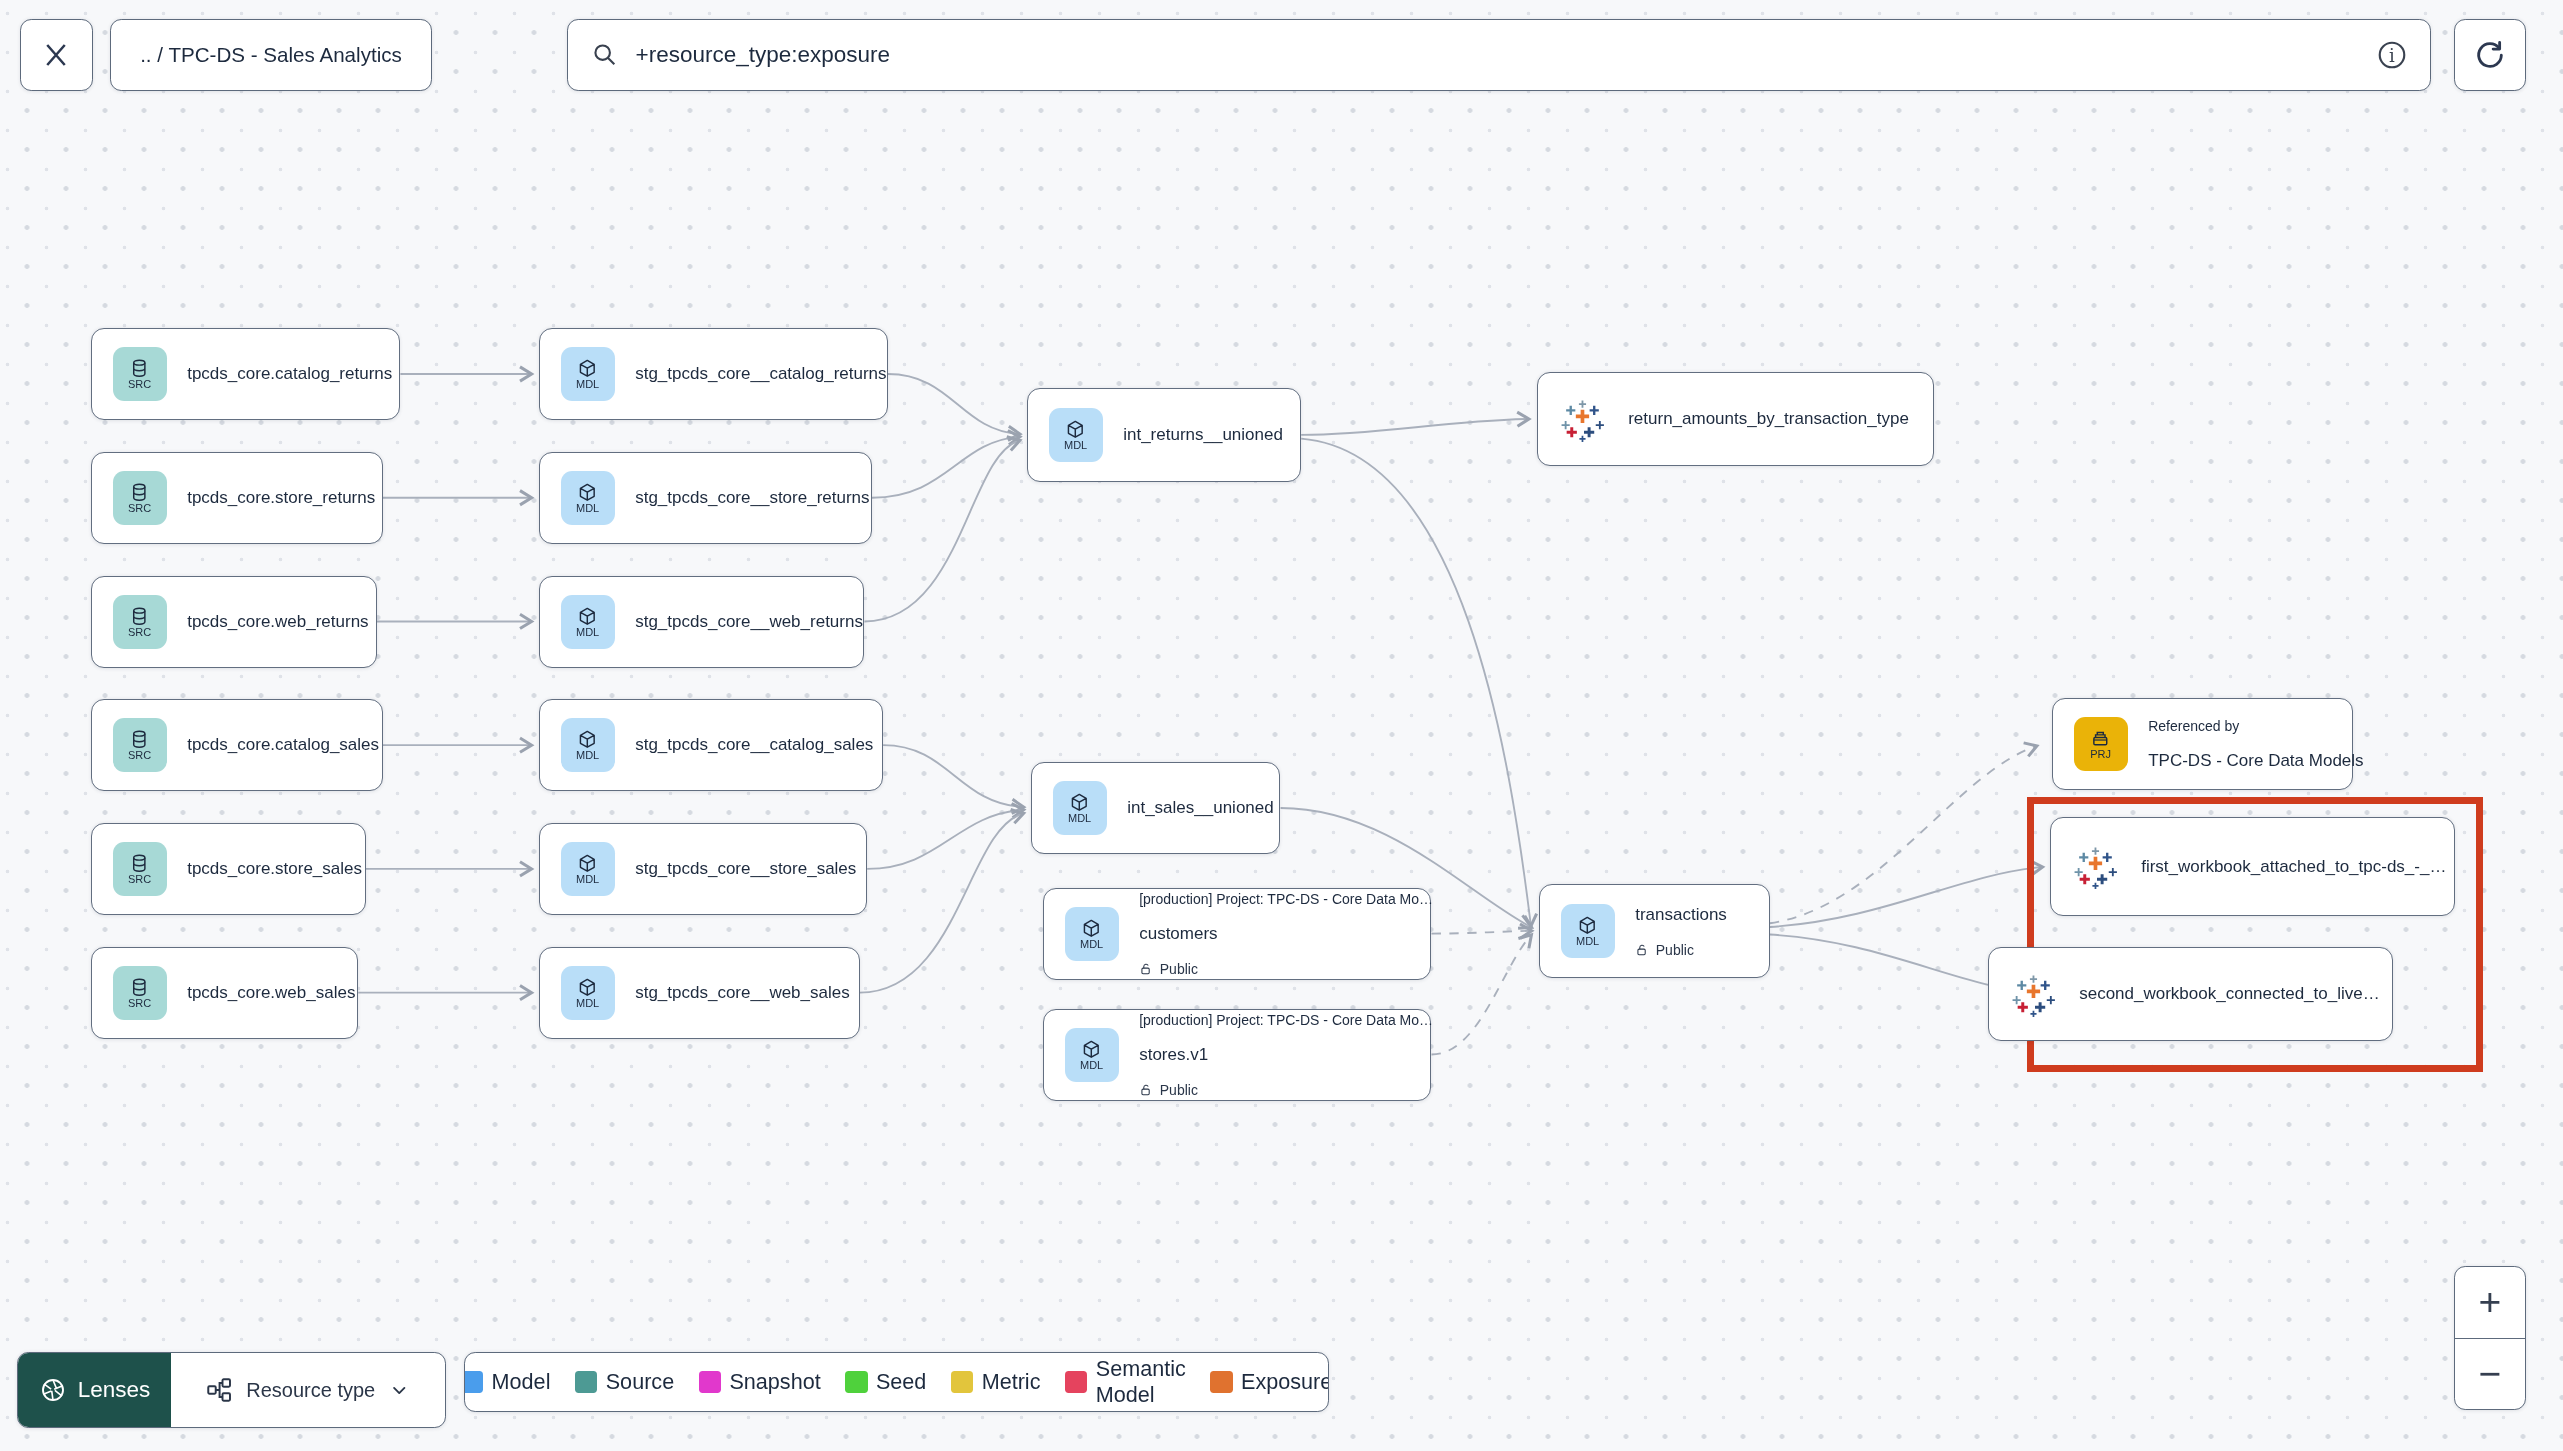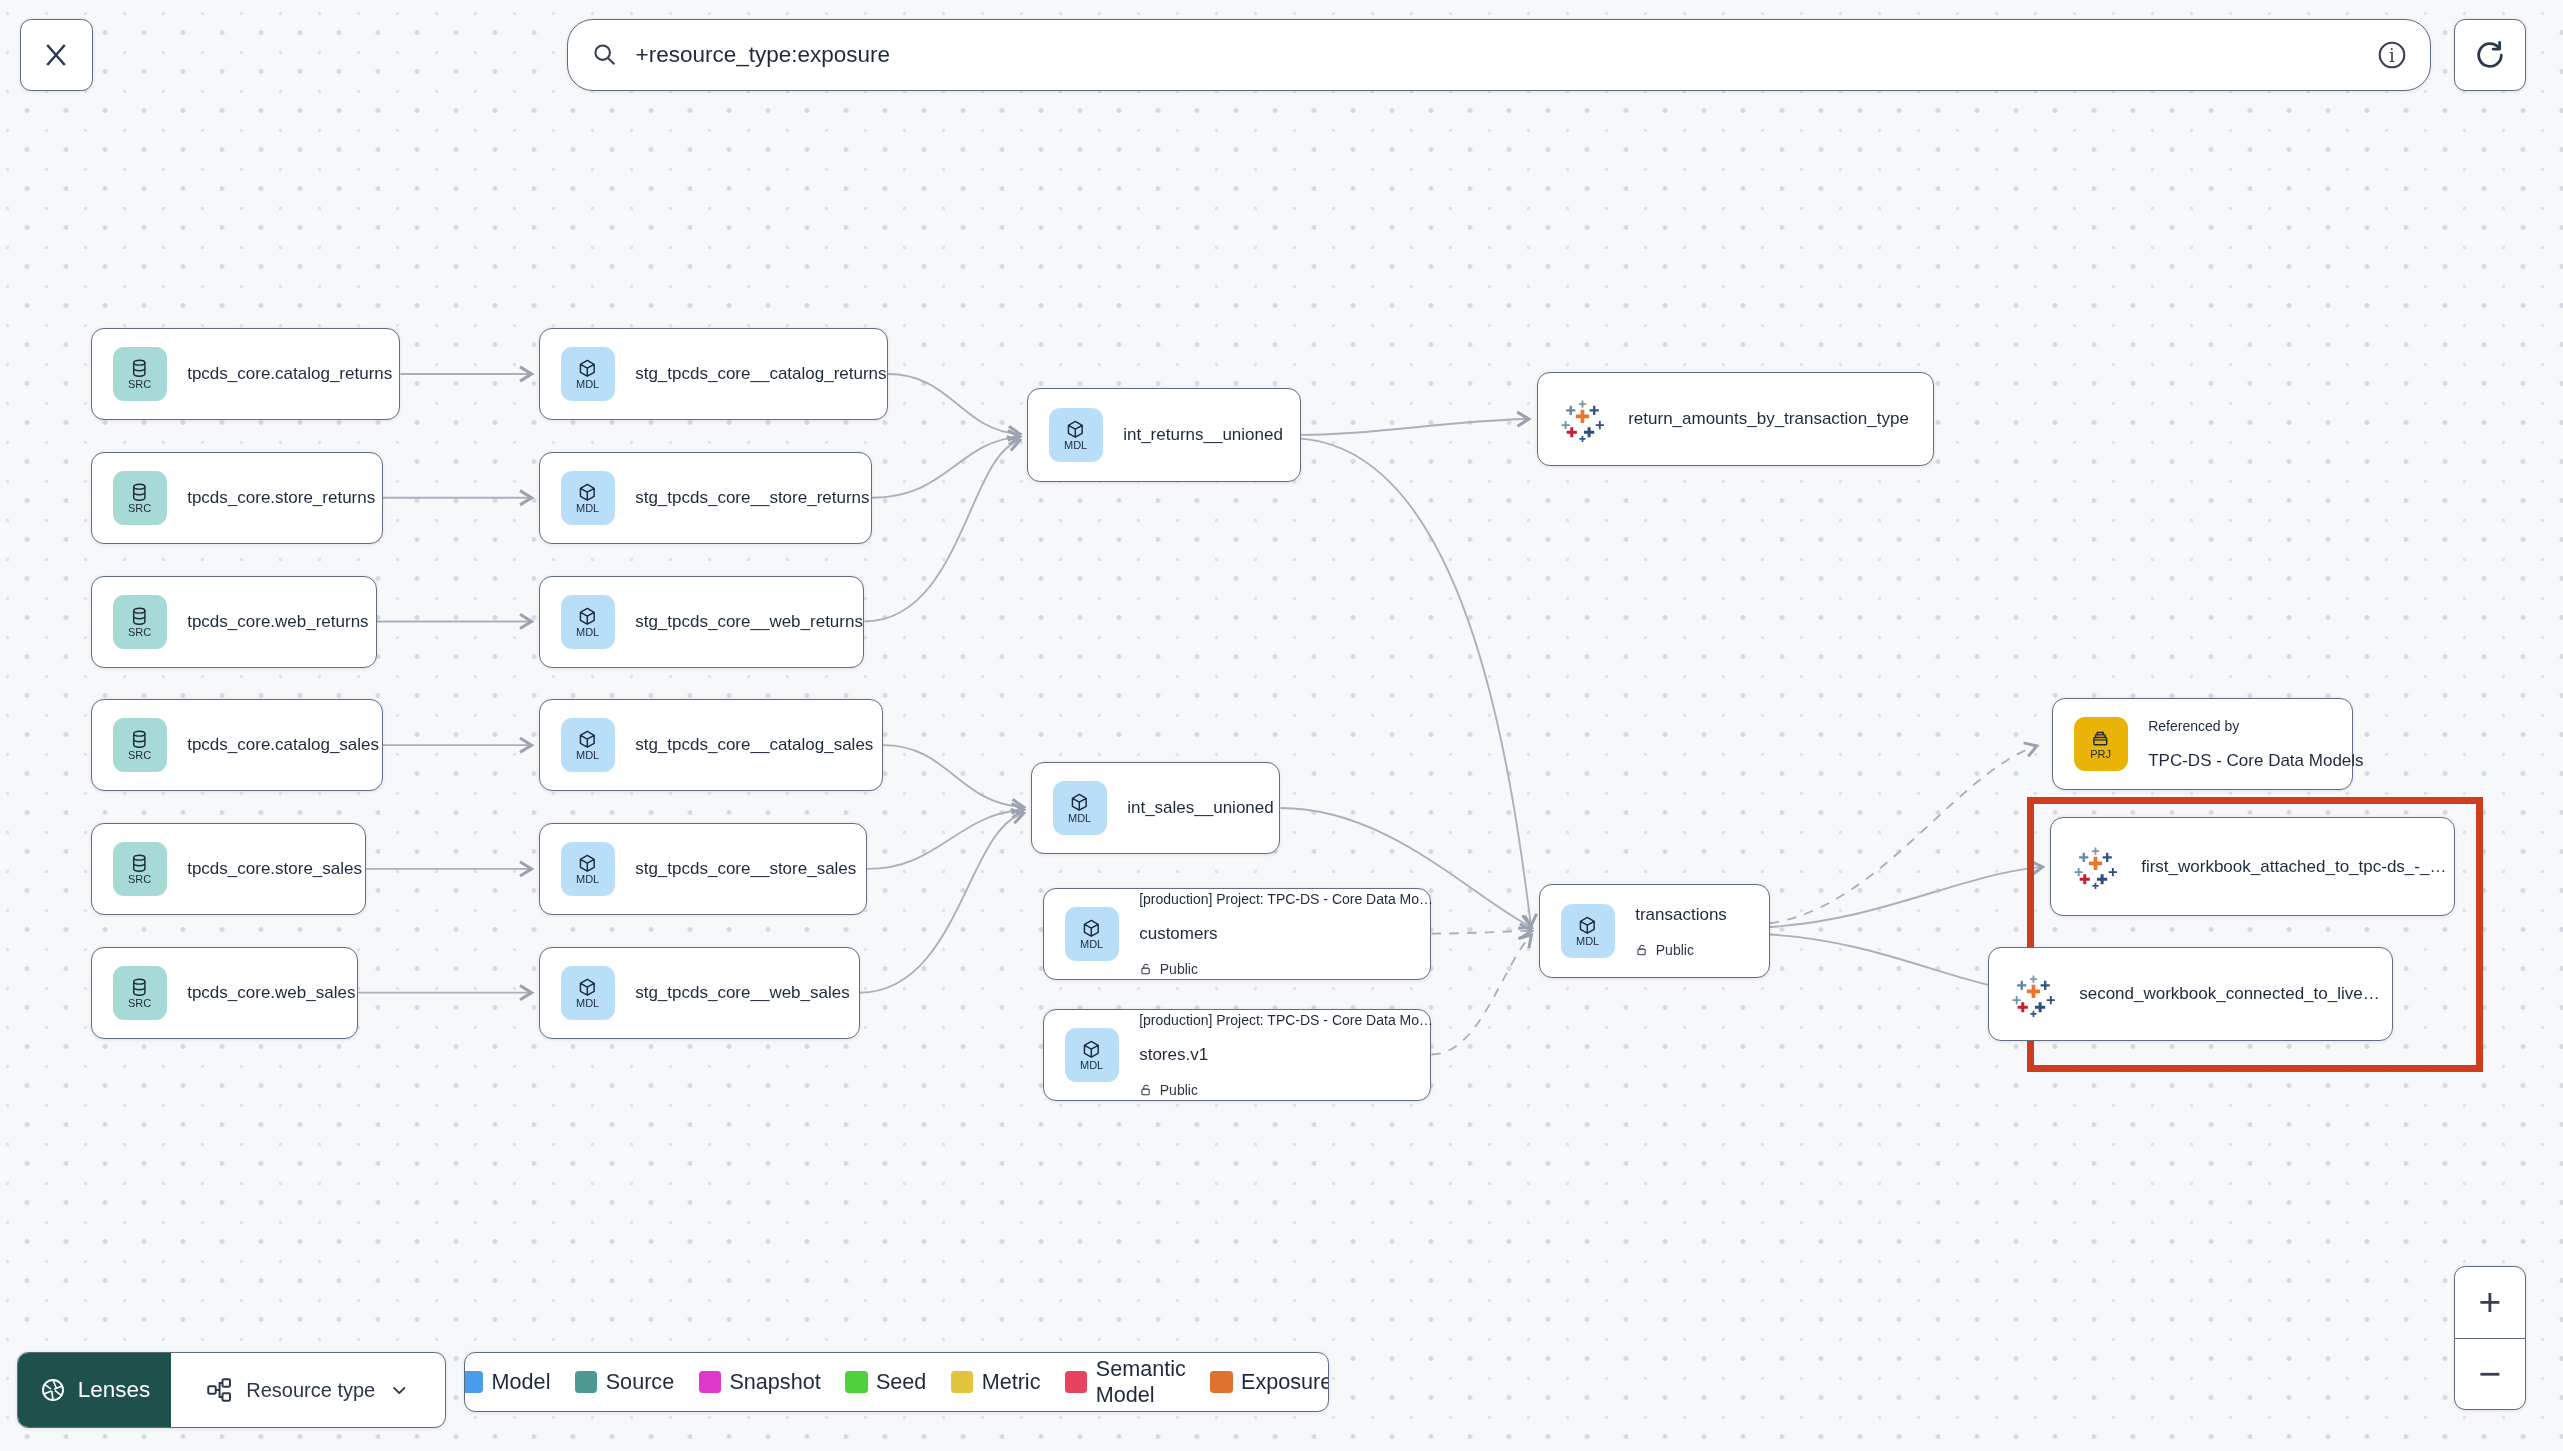--- a/index.html
+++ b/index.html
@@ -11,21 +11,21 @@
       radial-gradient(circle,#dfe2e8 1.5px,rgba(0,0,0,0) 2.1px);
     background-size:39px 39px,39px 39px;
     background-position:7.5px 13px,27px 33px;}
   
   .tbtn{position:absolute;background:#fff;border:1.9px solid #5d6a7c;border-radius:11.2px;
     box-shadow:0 0.9px 3.7px rgba(25,39,59,.10);display:flex;align-items:center;justify-content:center;
     box-sizing:border-box;cursor:pointer;}
   #close-btn{left:19.7px;top:19px;width:73px;height:72px;}
   #breadcrumb{left:110px;top:19px;width:322px;height:72px;font-size:20.6px;}
   #searchbar{left:567px;top:19px;width:1864px;height:72px;justify-content:space-between;
-    padding:0 22.5px;gap:15px;cursor:text;border-radius:26px;}
+    padding:0 22.5px;gap:15px;cursor:text;}
   #searchbar input{flex:1;border:none;outline:none;font-size:22.5px;color:#1d2a3e;
     font-family:"Liberation Sans",sans-serif;background:transparent;}
   #refresh-btn{left:2454px;top:19px;width:72px;height:72px;}
   .icn{flex:none;display:block;}
   
   .node{position:absolute;background:#fff;border:1.9px solid #626e80;border-radius:13px;
     box-sizing:border-box;display:flex;align-items:center;gap:20.6px;padding:0 20.6px;
     box-shadow:0 0.9px 3.7px rgba(25,39,59,.10);z-index:3;cursor:pointer;}
   .badge{width:54px;height:54px;border-radius:11.2px;flex:none;display:flex;flex-direction:column;
     align-items:center;justify-content:center;gap:0.9px;}
@@ -99,20 +99,23 @@
   </svg>
 
   <div id="highlight-box"></div>
 
   <div class="tbtn" id="close-btn">
     <svg class="icn" width="30" height="30" viewBox="0 0 24 24">
       <path d="M5 4 L19 20 M19 4 L5 20" stroke="#2c3850" stroke-width="2" fill="none"></path>
     </svg>
   </div>
 
+  <div class="tbtn" id="breadcrumb">
+    <span>.. / TPC-DS - Sales Analytics</span>
+  </div>
 
   <div class="tbtn" id="searchbar">
     <svg class="icn" width="28" height="28" viewBox="0 0 24 24">
       <circle cx="10" cy="10" r="6.2" stroke="#39414f" stroke-width="1.8" fill="none"></circle>
       <path d="M14.6 14.6 L20 20" stroke="#39414f" stroke-width="1.8" fill="none"></path>
     </svg>
     <input type="text" spellcheck="false" value="+resource_type:exposure" style="">
     <svg class="icn" width="32" height="32" viewBox="0 0 24 24">
       <circle cx="12" cy="12" r="9.2" stroke="#3a4250" stroke-width="1.6" fill="none"></circle>
       <text x="12" y="17" text-anchor="middle" font-family="DejaVu Serif, serif" font-size="13.5" fill="#3a4250">i</text>

